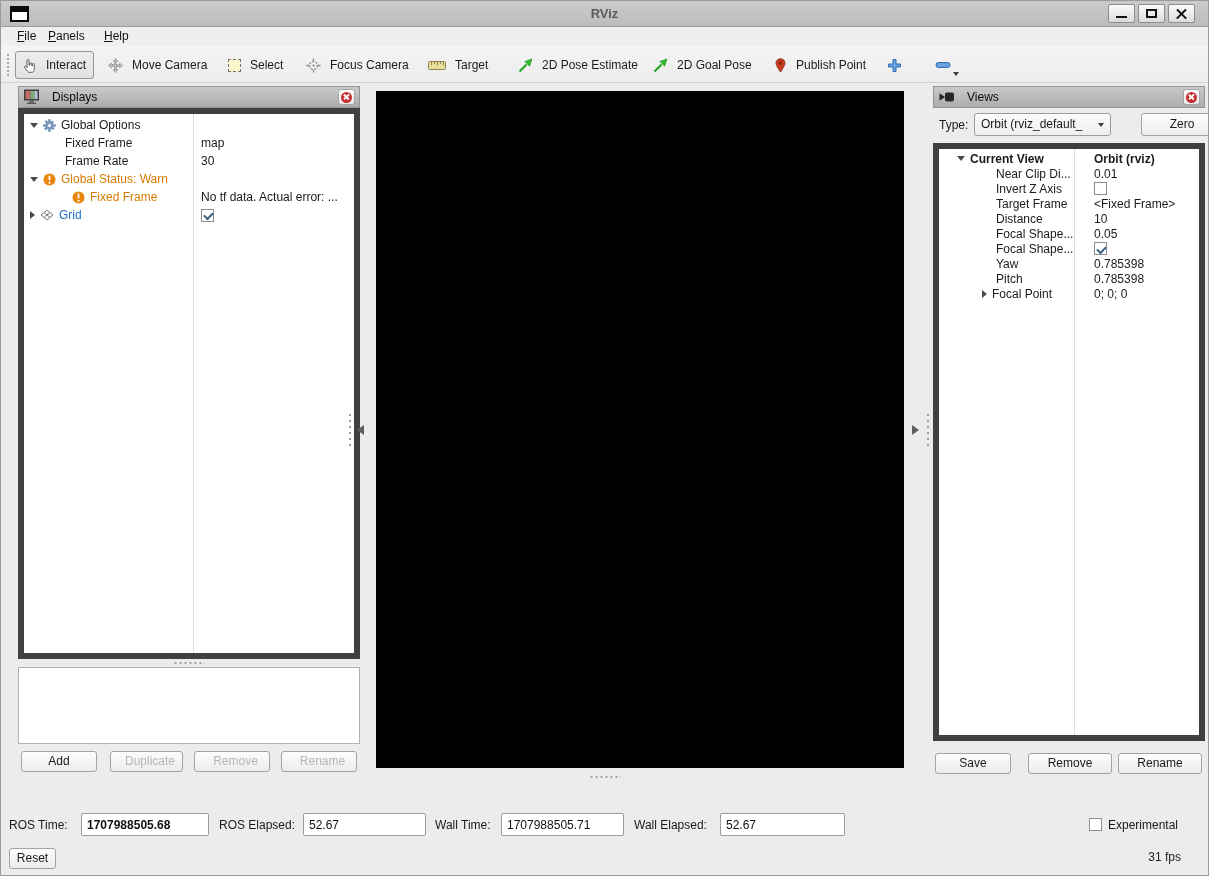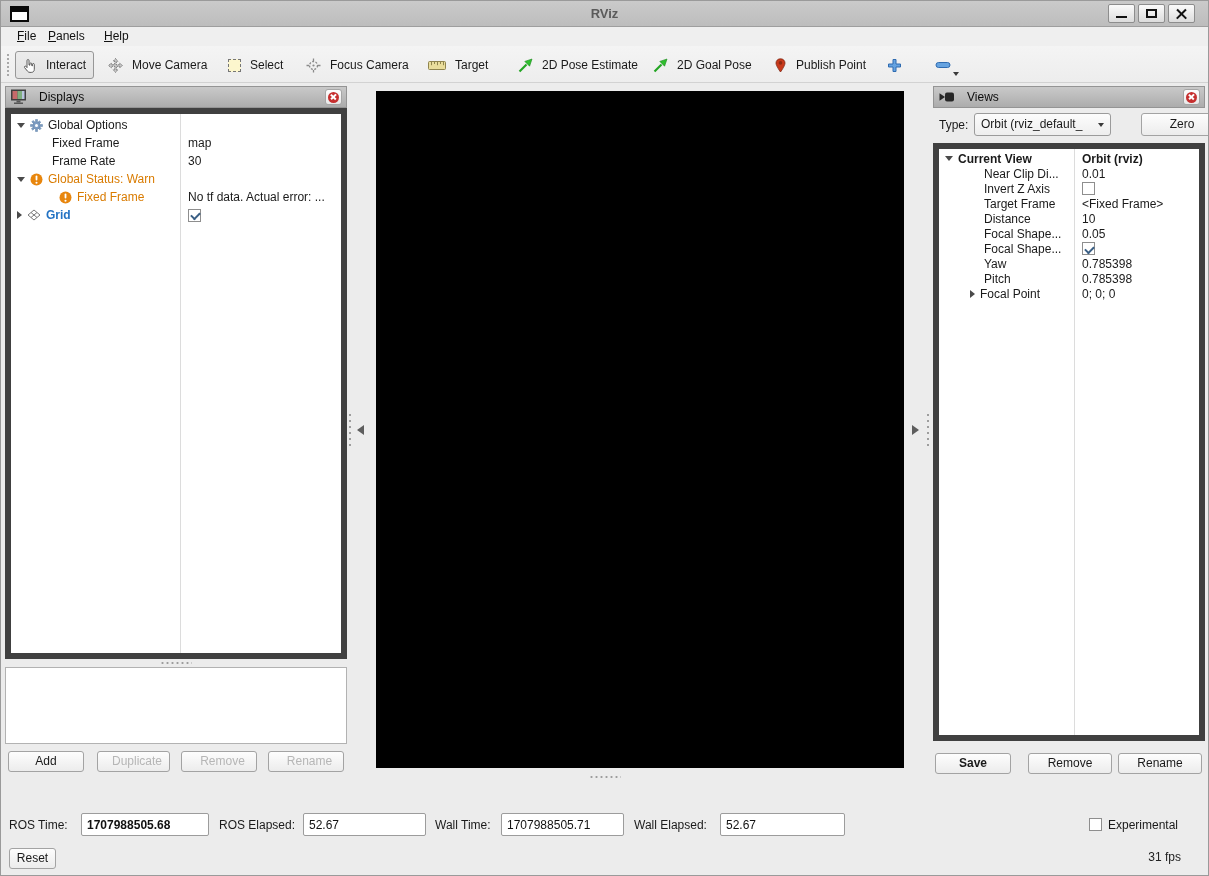--- a/index.html
+++ b/index.html
@@ -46,31 +46,31 @@
     display:flex; align-items:center; padding:0 4px; gap:7px; }
   .panel-title { color:#0d0d0d; }
   .close-btn { margin-left:auto; width:17px; height:16px; background:linear-gradient(#fdfdfd,#e8e8e8);
     border:1px solid #a6a6a6; border-radius:3px; display:flex; align-items:center; justify-content:center; }
   .close-dot { position:relative; width:11px; height:11px; border-radius:50%; background:#c62f2f; }
   .close-dot i { position:absolute; left:2.2px; top:4.6px; width:6.6px; height:1.7px; background:#fff; display:block; }
   .close-dot i:first-child { transform:rotate(45deg);} .close-dot i:last-child { transform:rotate(-45deg);}
   .tree { position:absolute; background:#fff; border:6px solid #404040; overflow:hidden; padding-top:2px; }
   .col-div { position:absolute; top:0; bottom:0; width:1px; background:#dcdcdc; }
   .trow { display:flex; align-items:center; }
-  .trow.h18 { height:18px; } .trow.h15 { height:15px; }
+  .trow.h18 { height:18px; } .trow.h15 { height:15px;padding-left:12px; }
   .ncell { display:flex; align-items:center; overflow:hidden; white-space:nowrap; flex:none; padding-left:6px; }
   .vcell { display:flex; align-items:center; gap:5px; overflow:hidden; white-space:nowrap; padding-left:8px; flex:1; }
   .exp { width:0; height:0; margin-right:5px; flex:none; }
   .exp.down { border-left:4.5px solid transparent; border-right:4.5px solid transparent; border-top:5.5px solid #4a4a4a; }
   .exp.right { border-top:4.5px solid transparent; border-bottom:4.5px solid transparent; border-left:5.5px solid #4a4a4a; }
   .ticon { display:inline-flex; margin-right:5px; flex:none; }
   .sp35 { width:35px; flex:none; } .sp42 { width:42px; flex:none; }
   .sp39v { width:39px; flex:none; } .sp25v { width:25px; flex:none; }
   .warn-text { color:#d97b00; }
-  .link-text { color:#2272c3; font-weight:bold; }
+  .link-text { color:#2272c3; font-weight:normal; }
   .bold { font-weight:bold; }
   .swatch { width:13px; height:13px; background:#303030; border:1px solid #6a6a6a; flex:none; }
   .cb { width:13px; height:13px; background:#fff; border:1px solid #8e8e8e; position:relative; flex:none; }
   .cb.checked::after { content:""; position:absolute; left:2px; top:2.5px; width:7px; height:4px;
     border-left:2px solid #3a5f85; border-bottom:2px solid #3a5f85; transform:rotate(-45deg); }
   .btn { position:absolute; height:21px; background:linear-gradient(#fdfdfd,#ececec);
     border:1px solid #a3a3a3; border-radius:3px; font-family:"Liberation Sans",sans-serif;
     font-size:12px; color:#1a1a1a; text-align:center; line-height:19px; }
   .btn.disabled { color:#b6b6b6;padding-left:7px; }
   .desc-box { position:absolute; background:#fff; border:1px solid #b2b2b2; }
@@ -211,21 +211,21 @@
   <div class="tool" style="left:934px">
     <span class="ticon">
       <svg width="16" height="15" viewBox="0 0 16 15">
           <rect x="1" y="4.5" width="14" height="5" rx="2.5" fill="#66a3e0" stroke="#2f6bb0" stroke-width="1"></rect>
         </svg>
     </span>
     <span class="drop-tri" style="left:18px; top:18px"></span>
   </div>
 </div>
 
-<div class="panel" style="left:4px; top:85px; width:342px; height:690px;">
+<div class="panel" style="left:17px; top:85px; width:342px; height:690px;">
   <div class="panel-header">
     <span class="ticon">
       <svg width="17" height="16" viewBox="0 0 17 16">
           <rect x="1" y="0.5" width="15" height="11" fill="#3f3f3f"></rect>
           <rect x="2.5" y="2" width="5" height="8" fill="#c76a6a"></rect>
           <rect x="7.5" y="2" width="4.5" height="8" fill="#7fae7f"></rect>
           <rect x="12" y="2" width="2.5" height="8" fill="#b9c4e0"></rect>
           <rect x="6.5" y="11.5" width="4" height="2" fill="#565656"></rect>
           <rect x="4" y="13.5" width="9" height="1.5" fill="#565656"></rect>
         </svg>
@@ -470,21 +470,21 @@
           <span class="sp25v"></span>
         <span class="exp right"></span>
         <span>Focal Point</span>
       </div>
       <div class="vcell">
           <span>0; 0; 0</span>
         </div>
     </div>
   </div>
 
-  <button class="btn" style="left:2px; top:667px; width:76px;font-weight:bold;">Save</button>
+  <button class="btn" style="left:2px; top:667px; width:76px;">Save</button>
   <button class="btn" style="left:95px; top:667px; width:84px;">Remove</button>
   <button class="btn" style="left:185px; top:667px; width:84px;">Rename</button>
 </div>
 
 <div class="panel" style="left:0; top:783px; width:1209px; height:93px;">
 
   <span class="flabel" style="left:8px">ROS Time:</span>
   <input class="tfield" style="left: 80px; top: 29px; width: 128px; font-weight: bold;" value="1707988505.68">
 
   <span class="flabel" style="left:218px">ROS Elapsed:</span>

